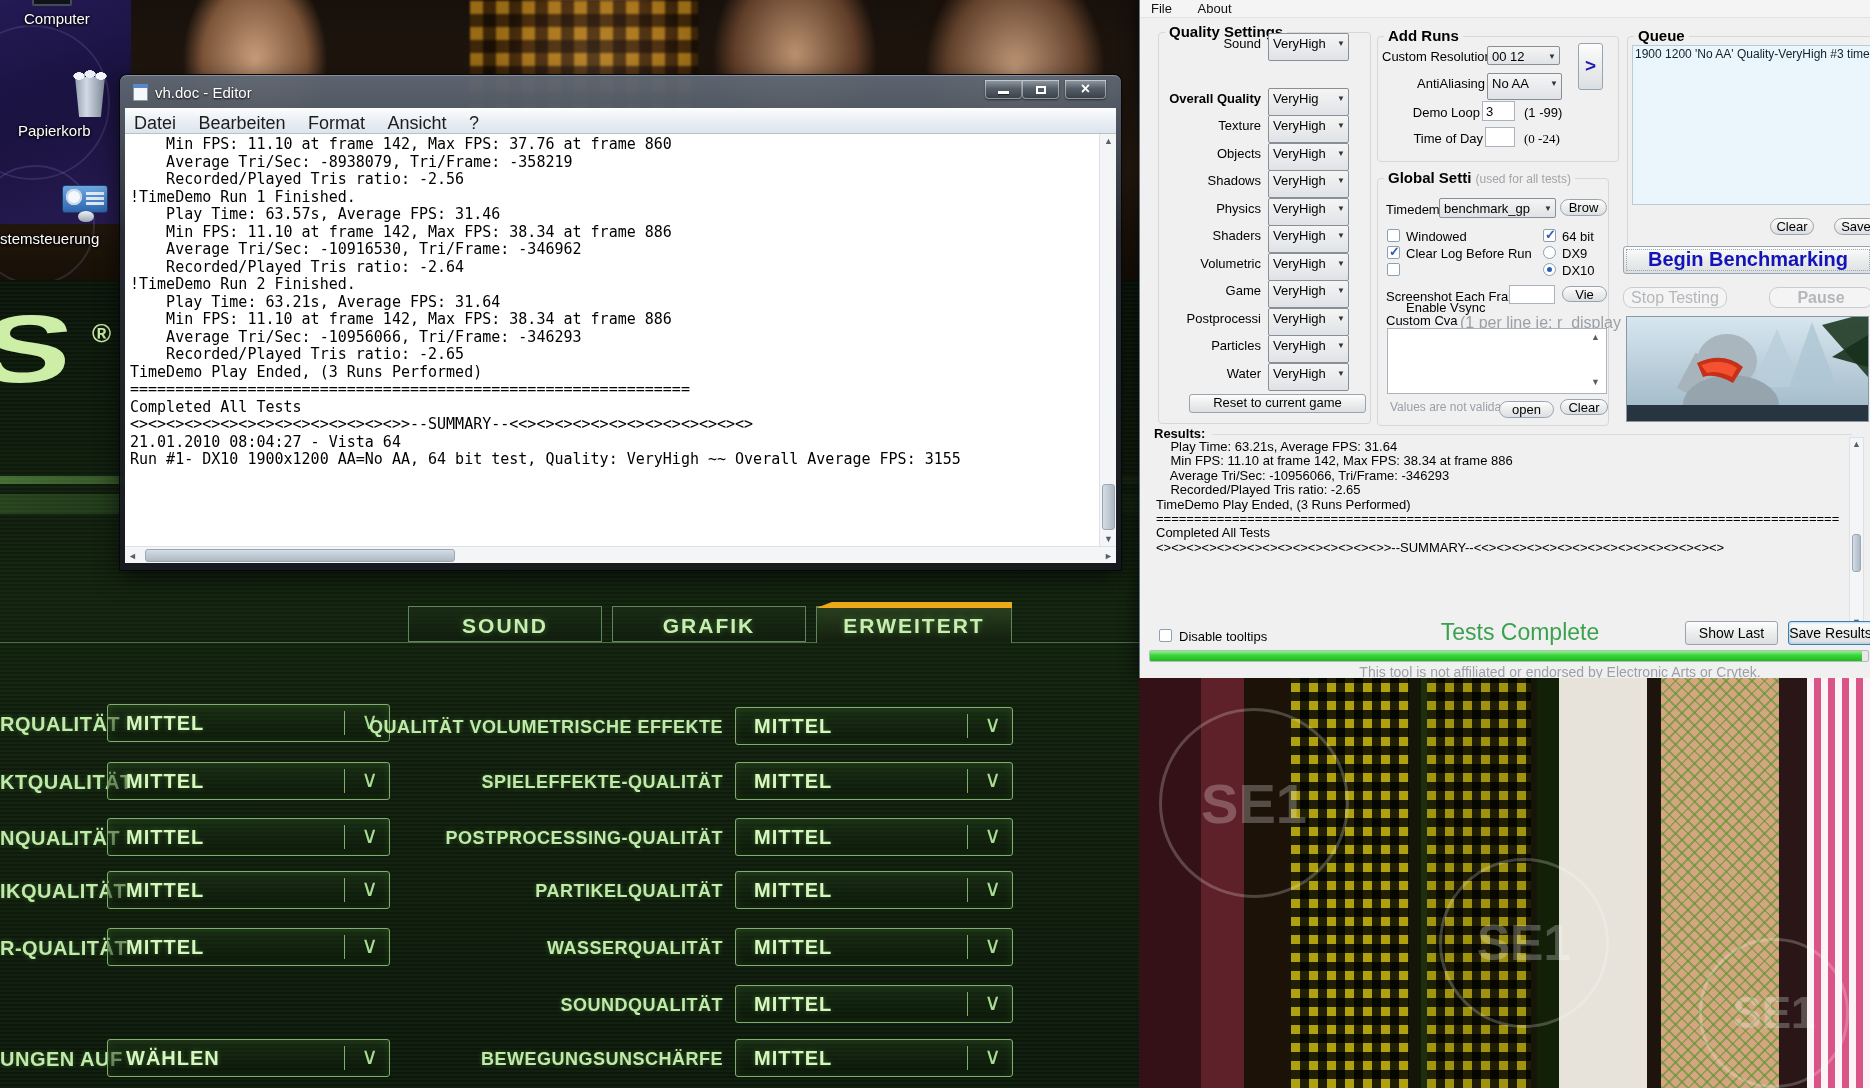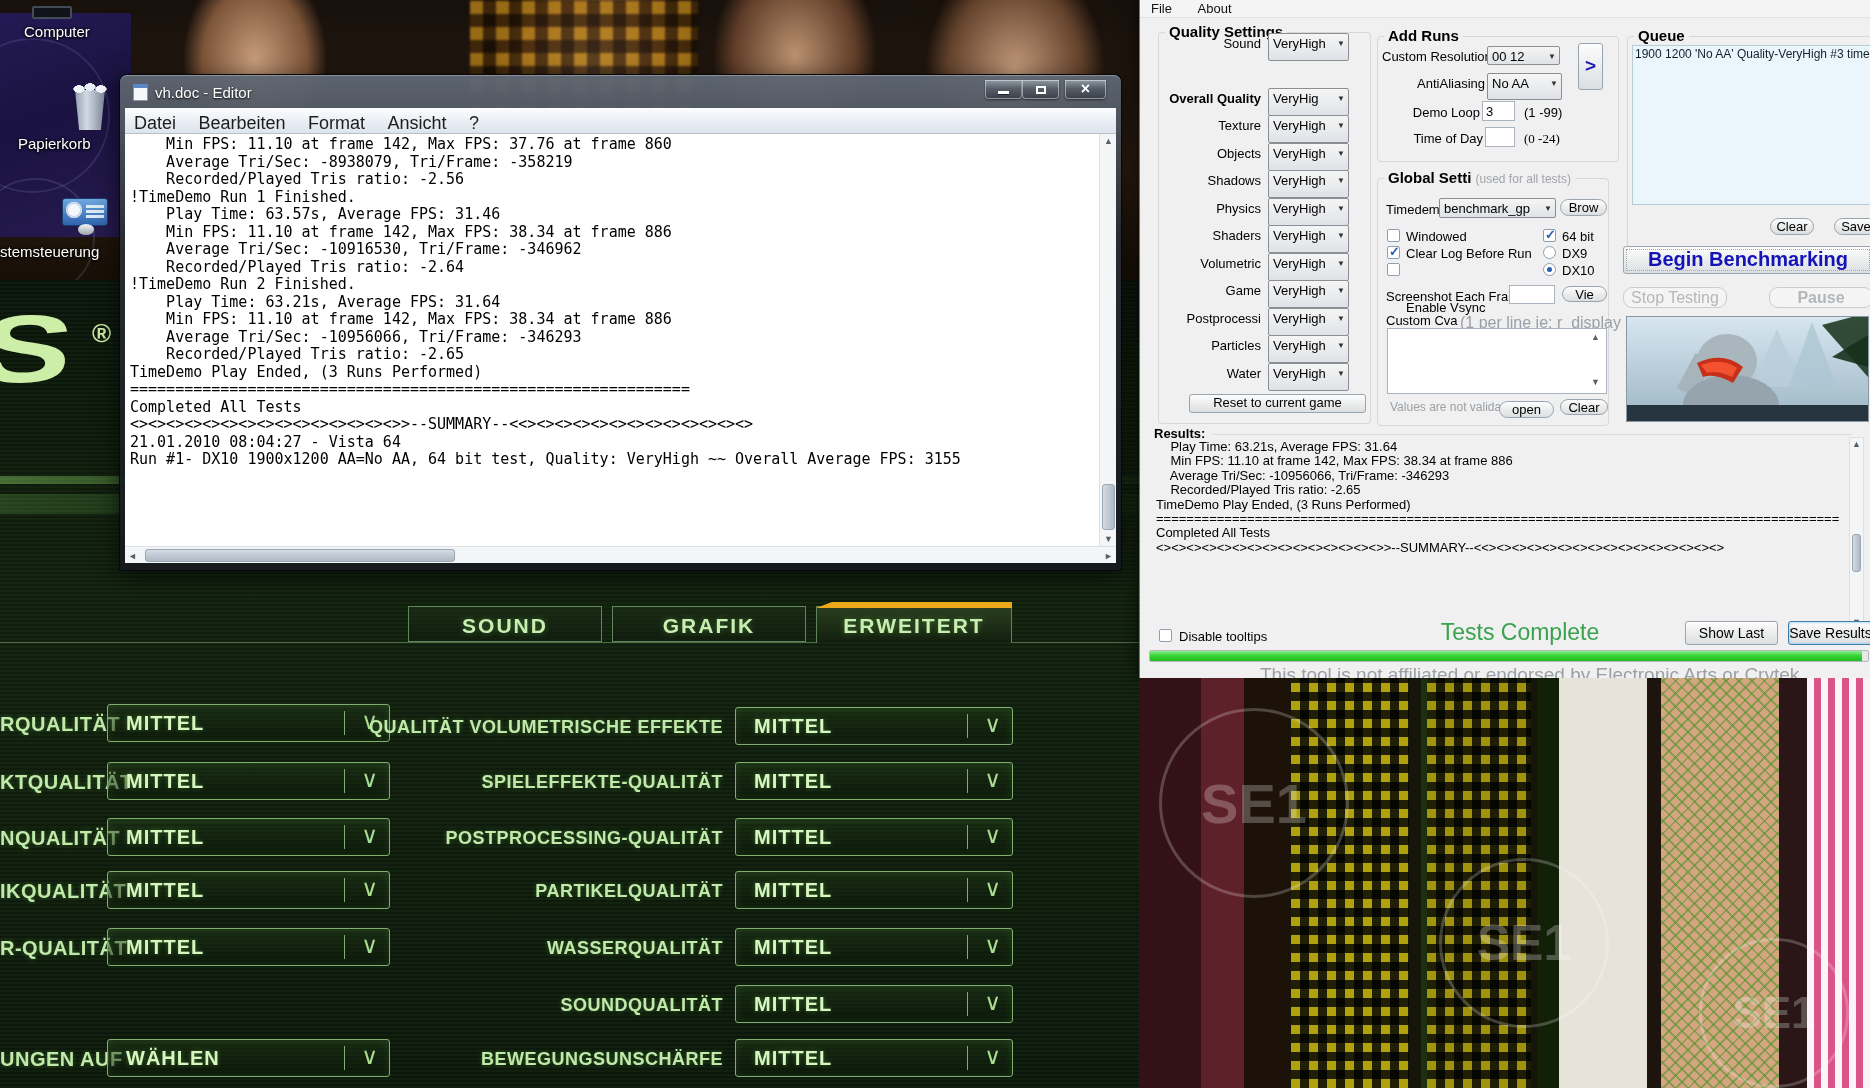--- a/index.html
+++ b/index.html
@@ -18,21 +18,21 @@
       radial-gradient(150px 85px at 1010px 0px, #191009 40%, rgba(20,13,8,0) 75%),
       linear-gradient(180deg, #17100b, #2b1d12 60%, #171006); }
   #gold-patch { left:470px; top:0; width:228px; height:118px; opacity:.8;
     background:
       repeating-linear-gradient(90deg, rgba(215,178,70,.95) 0 13px, rgba(74,51,16,.95) 13px 26px),
       repeating-linear-gradient(0deg, rgba(215,178,70,.95) 0 13px, rgba(74,51,16,.95) 13px 26px);
     background-blend-mode:multiply; filter:blur(1px); }
 
   
   #desktop-strip { left:0; top:0; width:131px; height:224px;
-    background:linear-gradient(160deg,#241a54,#1a1240 45%,#261b50);margin-top:13px; }
+    background:linear-gradient(160deg,#241a54,#1a1240 45%,#261b50); }
   .ring { position:absolute; border:2px solid rgba(170,160,230,.16); border-radius:50%; }
   #ring1 { left:-45px; top:25px; width:155px; height:155px; }
   #ring2 { left:-25px; top:165px; width:120px; height:120px; }
   .dt-label { position:absolute; color:#fff; font-size:15px;
     text-shadow:0 1px 3px #000,0 0 3px #000; white-space:nowrap; }
   #mini-monitor { left:32px; top:-7px; width:40px; height:13px; background:#10131a;
     border:2px solid #434a58; border-radius:2px; }
   #bin-icon { left:70px; top:70px; width:40px; height:47px; }
   .bin-shape { position:absolute; left:3px; top:7px; width:34px; height:40px;
     background:linear-gradient(90deg,#93a2b0,#e2eaf2 40%,#7e8c9a);
@@ -191,21 +191,21 @@
   #results-lines { left:16px; top:440px; width:690px; overflow:hidden; }
   .res-line { white-space:pre; font-size:13px; line-height:14.4px; color:#000; overflow:hidden; }
   #res-scroll { left:709px; top:437px; width:15px; height:192px; border:1px solid #dde1e6; }
   #res-thumb { left:2px; top:96px; width:9px; height:38px; }
 
   #ft-status { left:250px; top:619px; width:260px; text-align:center; font-size:23px; color:#3aa24e; }
   #ft-progress { left:9px; top:650px; width:720px; height:12px; border:1px solid #b6babd;
     border-radius:2px; background:#e8e8e8; overflow:hidden; }
   #ft-progress-fill { width:99.2%; height:100%;
     background:linear-gradient(180deg,#90f090,#38d438 45%,#1fba1f); }
-  #ft-disclaimer { left:120px; top:664px; width:600px; text-align:left; font-size:19px;
+  #ft-disclaimer { left:120px; top:664px; width:600px; text-align:center; font-size:14px;
     color:#9aa0a6; }
 
   
   #wall-legs { left:1139px; top:678px; width:731px; height:410px;
     background:linear-gradient(90deg,
       #331116 0 62px, #5e2029 62px 105px, #1c1208 105px 150px,
       #15150a 150px 282px, #1c3010 282px 300px, #15150a 300px 398px,
       #122008 398px 420px, #e7e2da 420px 508px, #c2788c 460px 470px,
       #1e140e 508px 522px, #d5a582 522px 640px, #2a1616 640px 668px,
       #e8b4c4 668px 760px, #3c1e46 760px 792px, #8a3f9e 792px 845px, #efeaf2 845px 731px); }

